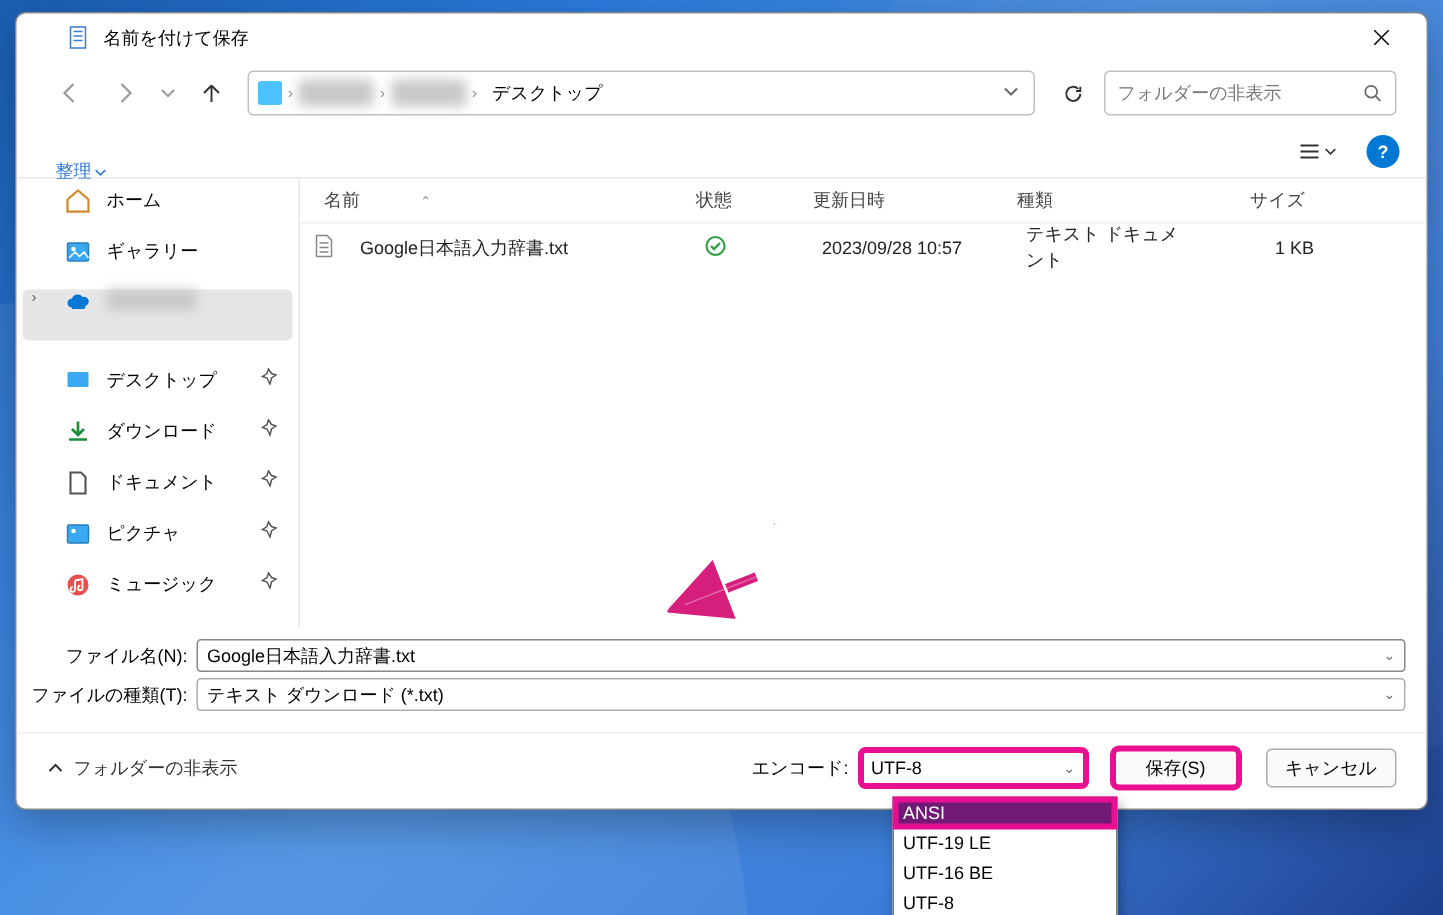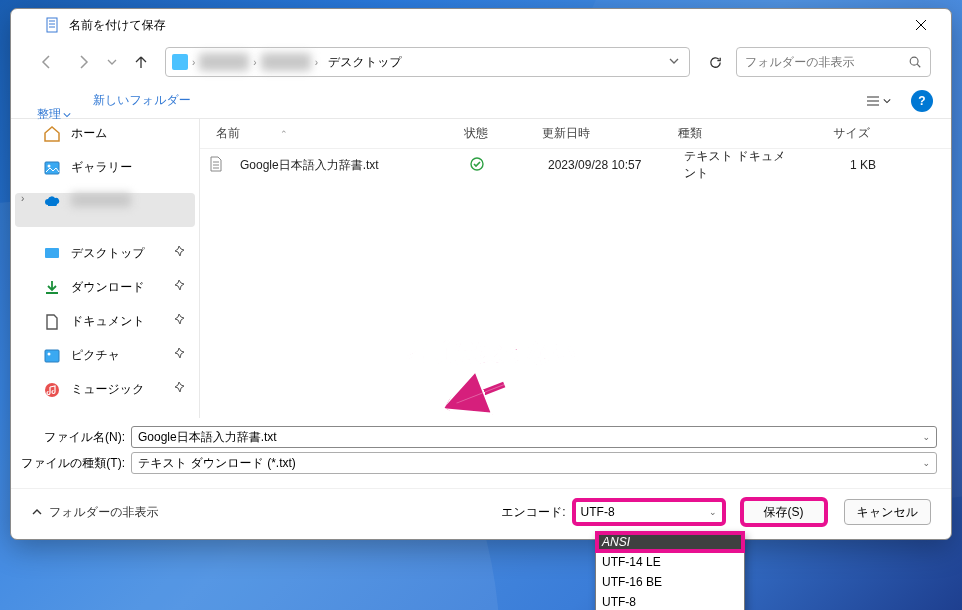--- a/index.html
+++ b/index.html
@@ -77,21 +77,21 @@
     .hide-folders { display:flex; align-items:center; gap:6px; color:#333; cursor:pointer; }
     .encoding-label { color:#000; margin-left:auto; }
     .encoding-select { width: 150px; height:24px; border:1px solid #888; border-radius:3px; padding: 0 6px; display:flex; align-items:center; cursor:pointer; background:#fff;}
     .encoding-select .dd { margin-left:auto; color:#666; font-size:9px; }
     .encoding-select.hilite { outline: 4px solid #e81090; outline-offset:-2px; }
     .action-btn { min-width: 84px; height:26px; border:1px solid #adadad; border-radius:4px; background:#fafafa; display:flex; align-items:center; justify-content:center; cursor:pointer; padding: 0 12px; margin-left:10px;}
     .action-btn.hilite { outline: 4px solid #e81090; outline-offset:-2px;text-align:center; }
 
     .dropdown-list { position:absolute; left:595px; top:531px; width:150px; background:#fff; border:1px solid #7a7a7a; box-shadow: 2px 4px 8px rgba(0,0,0,0.3); z-index:50; }
     .dd-item { padding: 3px 6px; cursor:pointer; }
-    .dd-item.selected { background:#404040; color:#fff;font-style:italic; }
+    .dd-item.selected { background:#701a75; color:#fff; }
     .dd-item.hilite-box { outline: 4px solid #e81090; outline-offset:-3px; position:relative; }
   </style>
 </head>
 <body>
 
 <div class="desktop-bg"></div>
 
 <div class="dialog">
 
   <div class="titlebar">
@@ -159,21 +159,20 @@
     </div>
   </div>
 
   <div class="toolbar">
     <div class="tbtn">
       <span>整理</span>
       <svg viewBox="0 0 10 10">
           <path d="M1 3 L5 7 L9 3" fill="none" stroke="currentColor" stroke-width="1.3"></path>
         </svg>
     </div>
-    <div class="tbtn-plain">新しいフォルダー</div>
     <div class="spacer"></div>
     <div class="view-btn">
       <svg width="16" height="16" viewBox="0 0 16 16">
           <line x1="2" y1="4" x2="14" y2="4" stroke="#333" stroke-width="1.2"></line>
           <line x1="2" y1="8" x2="14" y2="8" stroke="#333" stroke-width="1.2"></line>
           <line x1="2" y1="12" x2="14" y2="12" stroke="#333" stroke-width="1.2"></line>
         </svg>
       <svg width="8" height="8" viewBox="0 0 10 10" style="margin-left:2px">
           <path d="M1 3 L5 7 L9 3" fill="none" stroke="#333" stroke-width="1.3"></path>
         </svg>
@@ -340,17 +339,17 @@
       <span>UTF-8</span>
       <span class="dd">⌄</span>
     </div>
     <div class="action-btn hilite">保存(S)</div>
     <div class="action-btn">キャンセル</div>
   </div>
 </div>
 
 <div class="dropdown-list">
   <div class="dd-item selected hilite-box">ANSI</div>
-  <div class="dd-item">UTF-14 LE</div>
+  <div class="dd-item">UTF-19 LE</div>
   <div class="dd-item">UTF-16 BE</div>
   <div class="dd-item">UTF-8</div>
 
 </div>
 
 </body></html>

